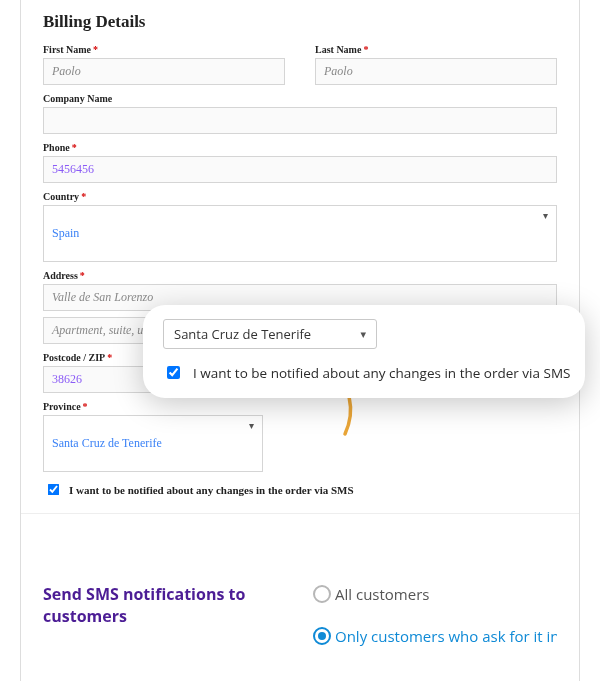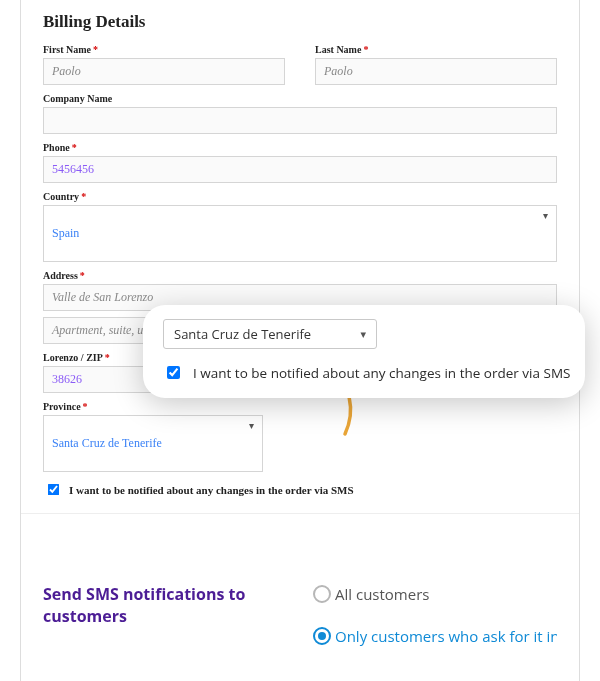--- a/index.html
+++ b/index.html
@@ -219,21 +219,21 @@
       <div class="select-look">Spain</div>
     </div>
 
     <div class="field full addr-stack">
       <label class="lbl"><span>Address</span><span class="req">*</span></label>
       <div class="input">Valle de San Lorenzo</div>
       <div class="input">Apartment, suite, unit etc. (optional)</div>
     </div>
 
     <div class="field half">
-      <label class="lbl"><span>Lorenzo / ZIP</span><span class="req">*</span></label>
+      <label class="lbl"><span>Postcode / ZIP</span><span class="req">*</span></label>
       <div class="input normal">38626</div>
     </div>
 
     <div class="field half">
       <label class="lbl"><span>Province</span><span class="req">*</span></label>
       <div class="select-look" style="width:220px">Santa Cruz de Tenerife</div>
     </div>
 
     <div class="chkline">
       <input type="checkbox" checked="" style="">

